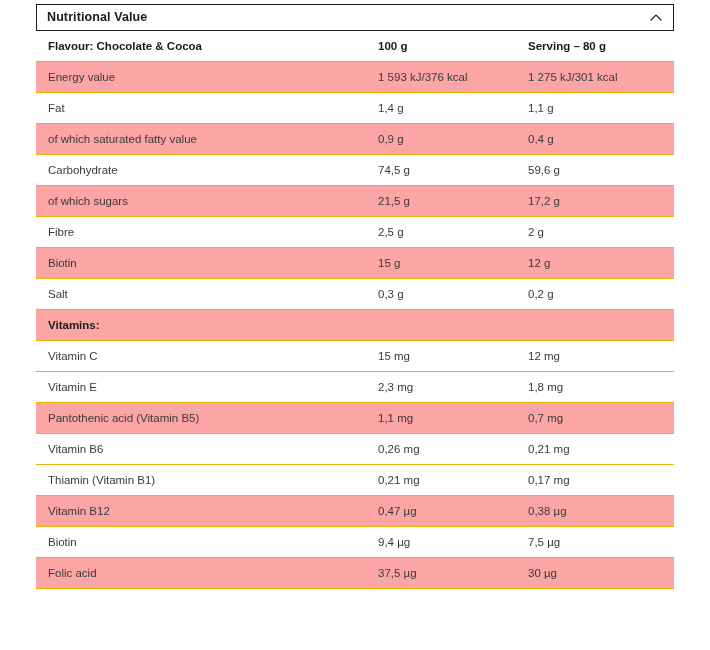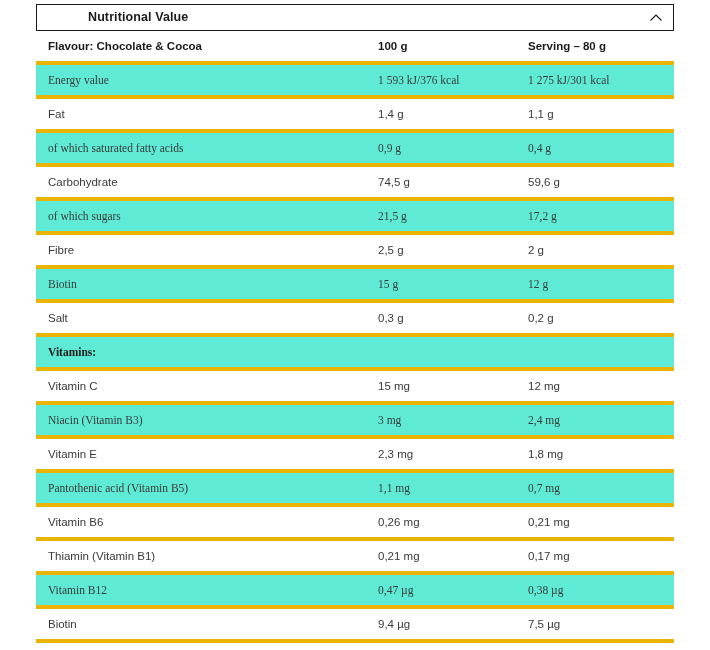--- a/index.html
+++ b/index.html
@@ -27,21 +27,20 @@
     align-items: center;
     padding: 0 10px 0 10px;
     cursor: pointer;
   }
   .accordion-title {
     font-size: 12.5px;
     font-weight: bold;
     color: #1b1b1b;
     letter-spacing: 0.1px;
     line-height: 1;
-    margin-left: 41px;
   }
   .accordion-chevron {
     margin-left: auto;
     width: 14px;
     height: 14px;
     display: block;
   }
 
   
   .nutri-table {
@@ -69,29 +68,29 @@
   }
   .cell.name   { padding-left: 12px; }
   .cell.v1     { padding-left: 4px; }
   .cell.v2     { padding-left: 4px; }
 
   tr.head .cell {
     font-weight: bold;
     color: #1b1b1b;
     font-size: 11.5px;
   }
-  tr.shaded { background: #5eead4; font-family: Liberation Serif, serif; }
+  tr.shaded { background: #fca5a5; }
   tr.plain  { background: #ffffff; }
   tr.section .cell {
     font-weight: bold;
     color: #1b1b1b;
   }
 
   .rowline td {
-    border-bottom: 4px solid #eab308;
+    border-bottom: 1px solid #eab308;
   }
 
   .spacer-top { height: 4px; }
 </style>
 </head>
 <body>
 
 <div class="spacer-top"></div>
 
 <div class="accordion-header">
@@ -138,21 +137,21 @@
         </td>
         <td>
           <div class="cell v1">1,4 g</div>
         </td>
         <td>
           <div class="cell v2">1,1 g</div>
         </td>
       </tr>
       <tr class="shaded rowline">
         <td>
-          <div class="cell name">of which saturated fatty acids</div>
+          <div class="cell name">of which saturated fatty value</div>
         </td>
         <td>
           <div class="cell v1">0,9 g</div>
         </td>
         <td>
           <div class="cell v2">0,4 g</div>
         </td>
       </tr>
       <tr class="plain rowline">
         <td>
@@ -224,31 +223,20 @@
         <td>
           <div class="cell name">Vitamin C</div>
         </td>
         <td>
           <div class="cell v1">15 mg</div>
         </td>
         <td>
           <div class="cell v2">12 mg</div>
         </td>
       </tr>
-      <tr class="shaded rowline">
-        <td>
-          <div class="cell name">Niacin (Vitamin B3)</div>
-        </td>
-        <td>
-          <div class="cell v1">3 mg</div>
-        </td>
-        <td>
-          <div class="cell v2">2,4 mg</div>
-        </td>
-      </tr>
       <tr class="plain rowline">
         <td>
           <div class="cell name">Vitamin E</div>
         </td>
         <td>
           <div class="cell v1">2,3 mg</div>
         </td>
         <td>
           <div class="cell v2">1,8 mg</div>
         </td>
@@ -299,16 +287,27 @@
       </tr>
       <tr class="plain rowline">
         <td>
           <div class="cell name">Biotin</div>
         </td>
         <td>
           <div class="cell v1">9,4 µg</div>
         </td>
         <td>
           <div class="cell v2">7,5 µg</div>
+        </td>
+      </tr>
+      <tr class="shaded rowline">
+        <td>
+          <div class="cell name">Folic acid</div>
+        </td>
+        <td>
+          <div class="cell v1">37,5 µg</div>
+        </td>
+        <td>
+          <div class="cell v2">30 µg</div>
         </td>
       </tr>
     </tbody>
 </table>
 
 </body></html>

